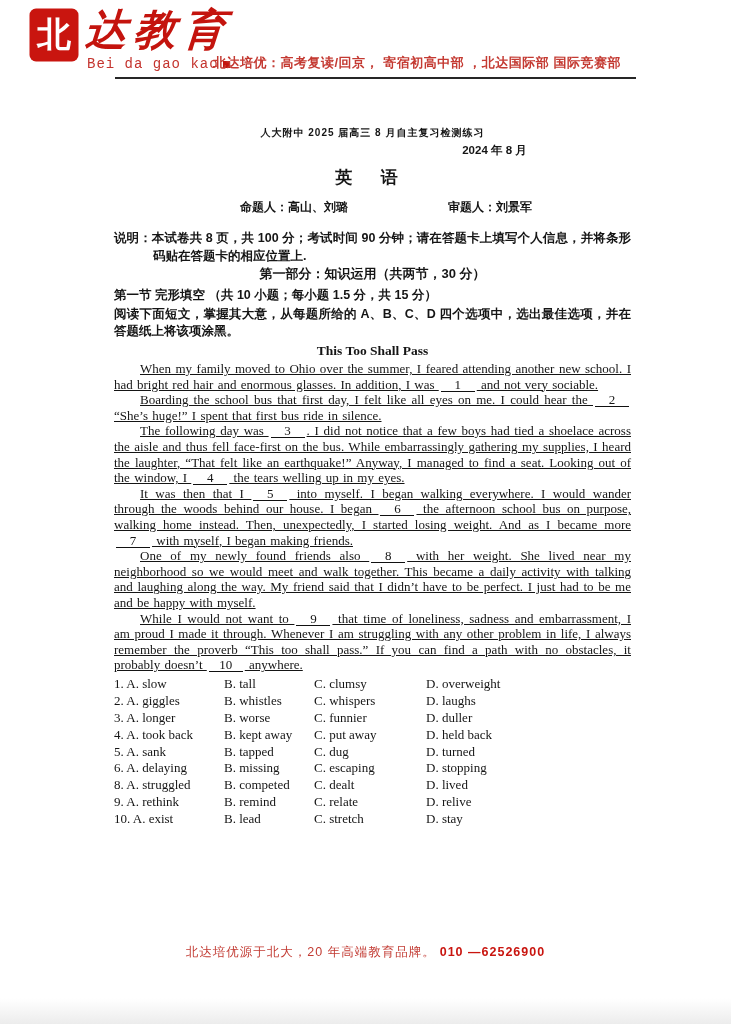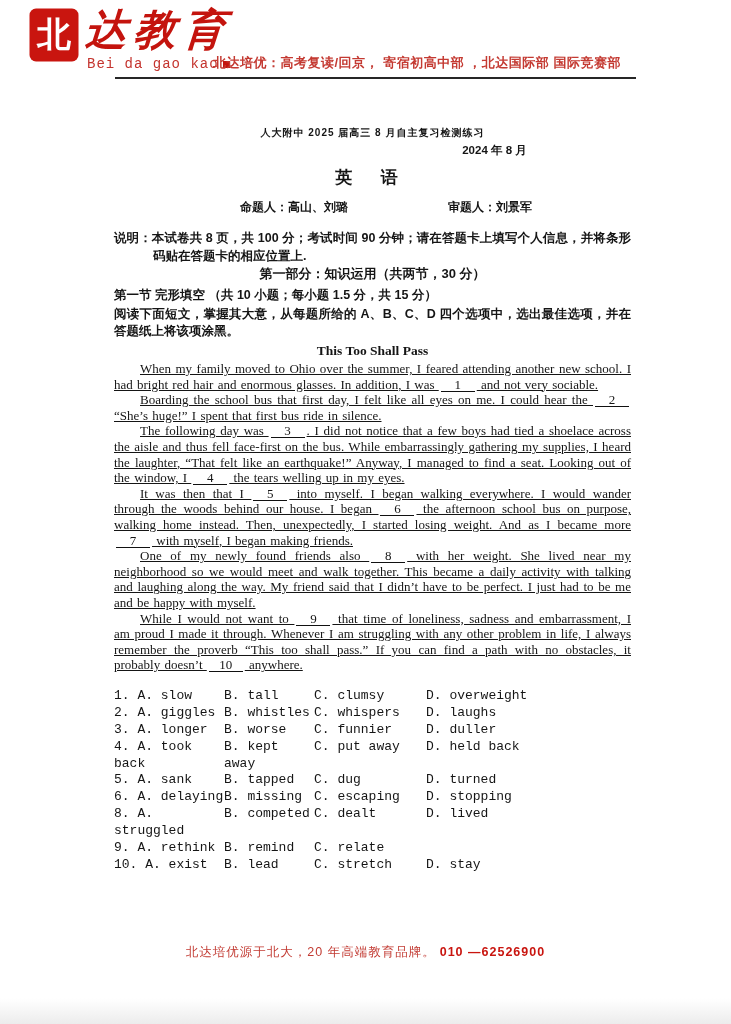--- a/index.html
+++ b/index.html
@@ -67,21 +67,21 @@
   
   .passage { font-family:"Liberation Serif", serif; font-size:13px; line-height:15.6px;
              margin-top:2px;text-decoration:underline; }
   .passage p { text-indent:26px; text-align:justify; word-spacing:1px; }
   .blank {
     display:inline-block; min-width:34px; padding:0 3px;
     text-align:center; border-bottom:1.2px solid #111;
     line-height:12px; text-indent:0; margin:0 2px;
   }
   
-  .opts { font-family:Liberation Mono, monospace; font-size:13px; margin-top:15px; }
+  .opts { font-family:Liberation Serif, serif; font-size:13px; margin-top:3px; }
   .opt-row { display:grid; grid-template-columns:110px 90px 112px auto; line-height:16.9px; }
   
   .footer {
     position:absolute; left:0; top:944px; width:100%;
     text-align:center; color:#c23a32; font-size:12.5px; letter-spacing:1px;
   }
   .footer .phone { color:#c9150f; font-weight:bold; margin-left:4px; }
 </style>
 </head>
 <body>
@@ -167,20 +167,21 @@
         <div class="opt-row">
           <div>8. A. struggled</div>
           <div>B. competed</div>
           <div>C. dealt</div>
           <div>D. lived</div>
         </div>
         <div class="opt-row">
           <div>9. A. rethink</div>
           <div>B. remind</div>
           <div>C. relate</div>
+          <div>D. relive</div>
         </div>
         <div class="opt-row">
           <div>10. A. exist</div>
           <div>B. lead</div>
           <div>C. stretch</div>
           <div>D. stay</div>
         </div>
       </div>
   </div>
 

